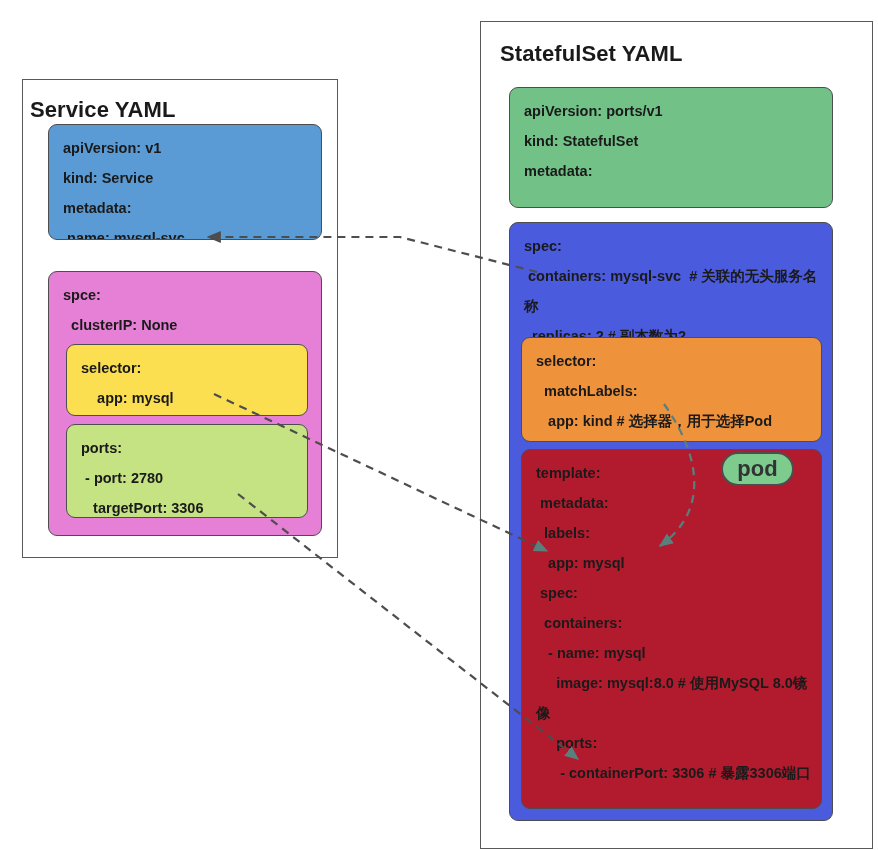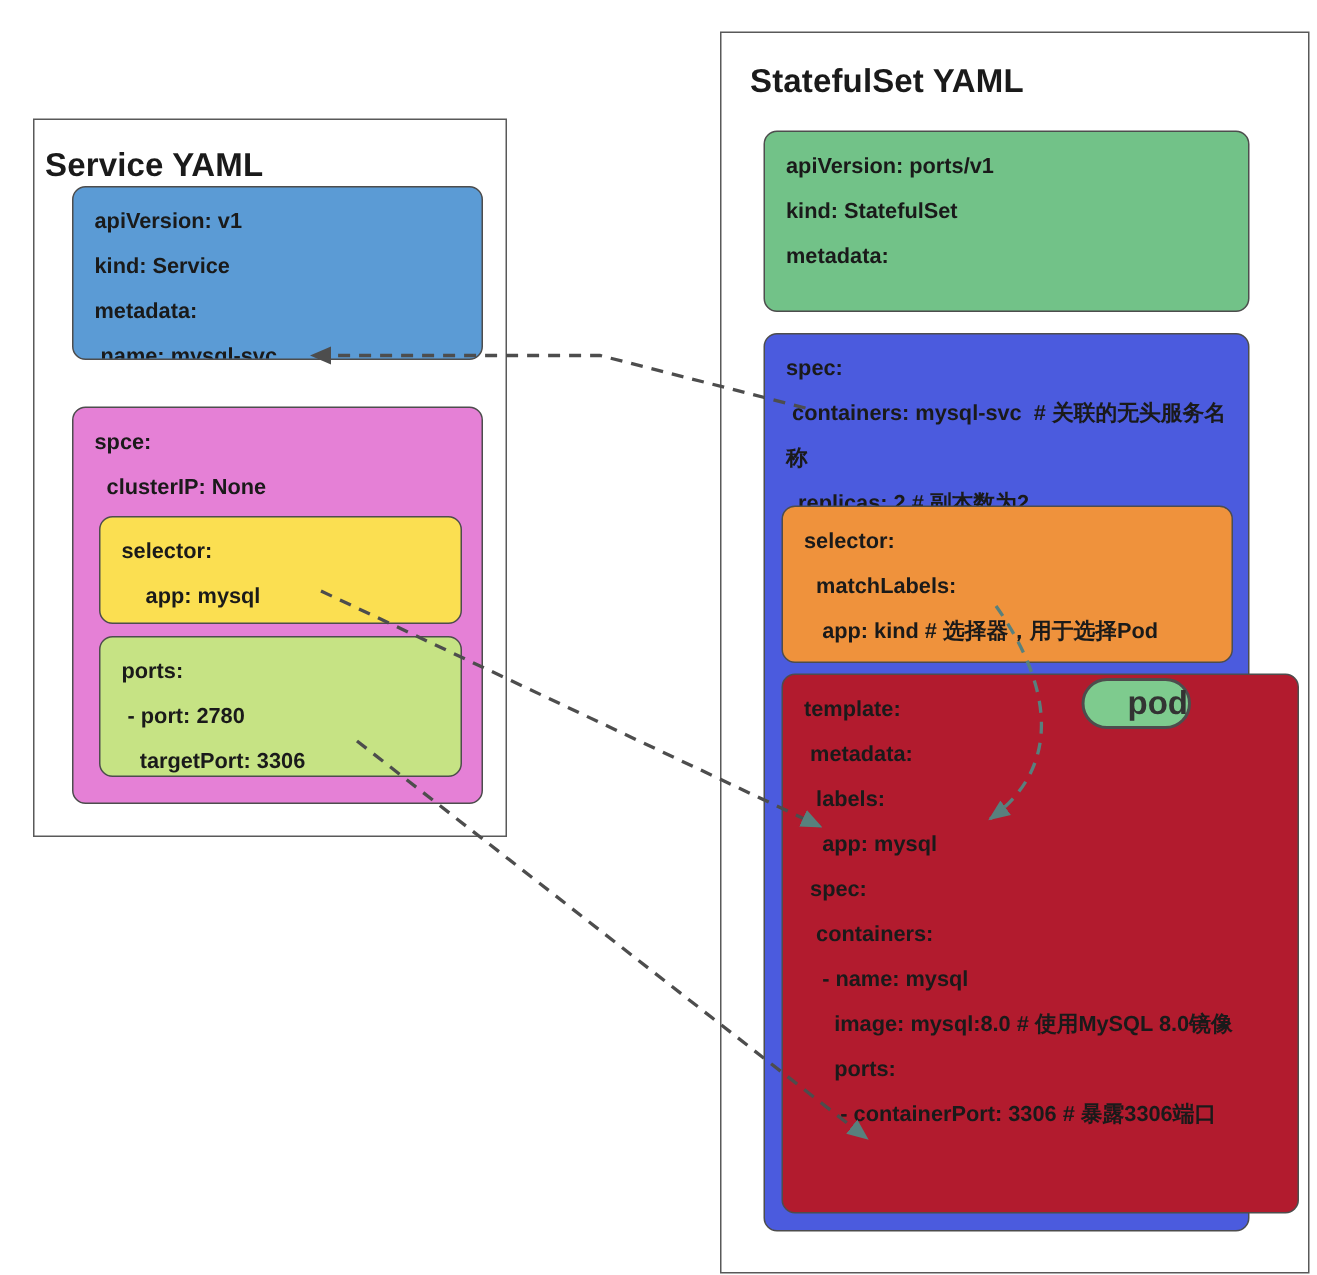--- a/index.html
+++ b/index.html
@@ -79,38 +79,38 @@
   }
   #sts-spec {
     left: 509px; top: 222px; width: 324px; height: 599px;
     background: #4B5BDE;
   }
   #sts-selector {
     left: 521px; top: 337px; width: 301px; height: 105px;
     background: #EF923C;
   }
   #sts-template {
-    left: 521px; top: 449px; width: 345px; height: 360px;
+    left: 521px; top: 449px; width: 301px; height: 360px;
     background: #B21B2E;
   }
 
   
   #pod-badge {
     position: absolute;
     left: 721px; top: 452px;
     width: 73px; height: 34px;
     background: #7ECB8E;
     border: 2px solid #4d4d4d;
     border-radius: 17px;
     box-sizing: border-box;
     color: #333333;
     font-size: 22px;
     font-weight: bold;
     line-height: 30px;
-    text-align: right;
+    text-align: center;
   }
 
   
   #arrows {
     position: absolute;
     left: 0; top: 0;
     width: 878px; height: 850px;
     pointer-events: none;
   }
   .indent1 { padding-left: 8px; }

